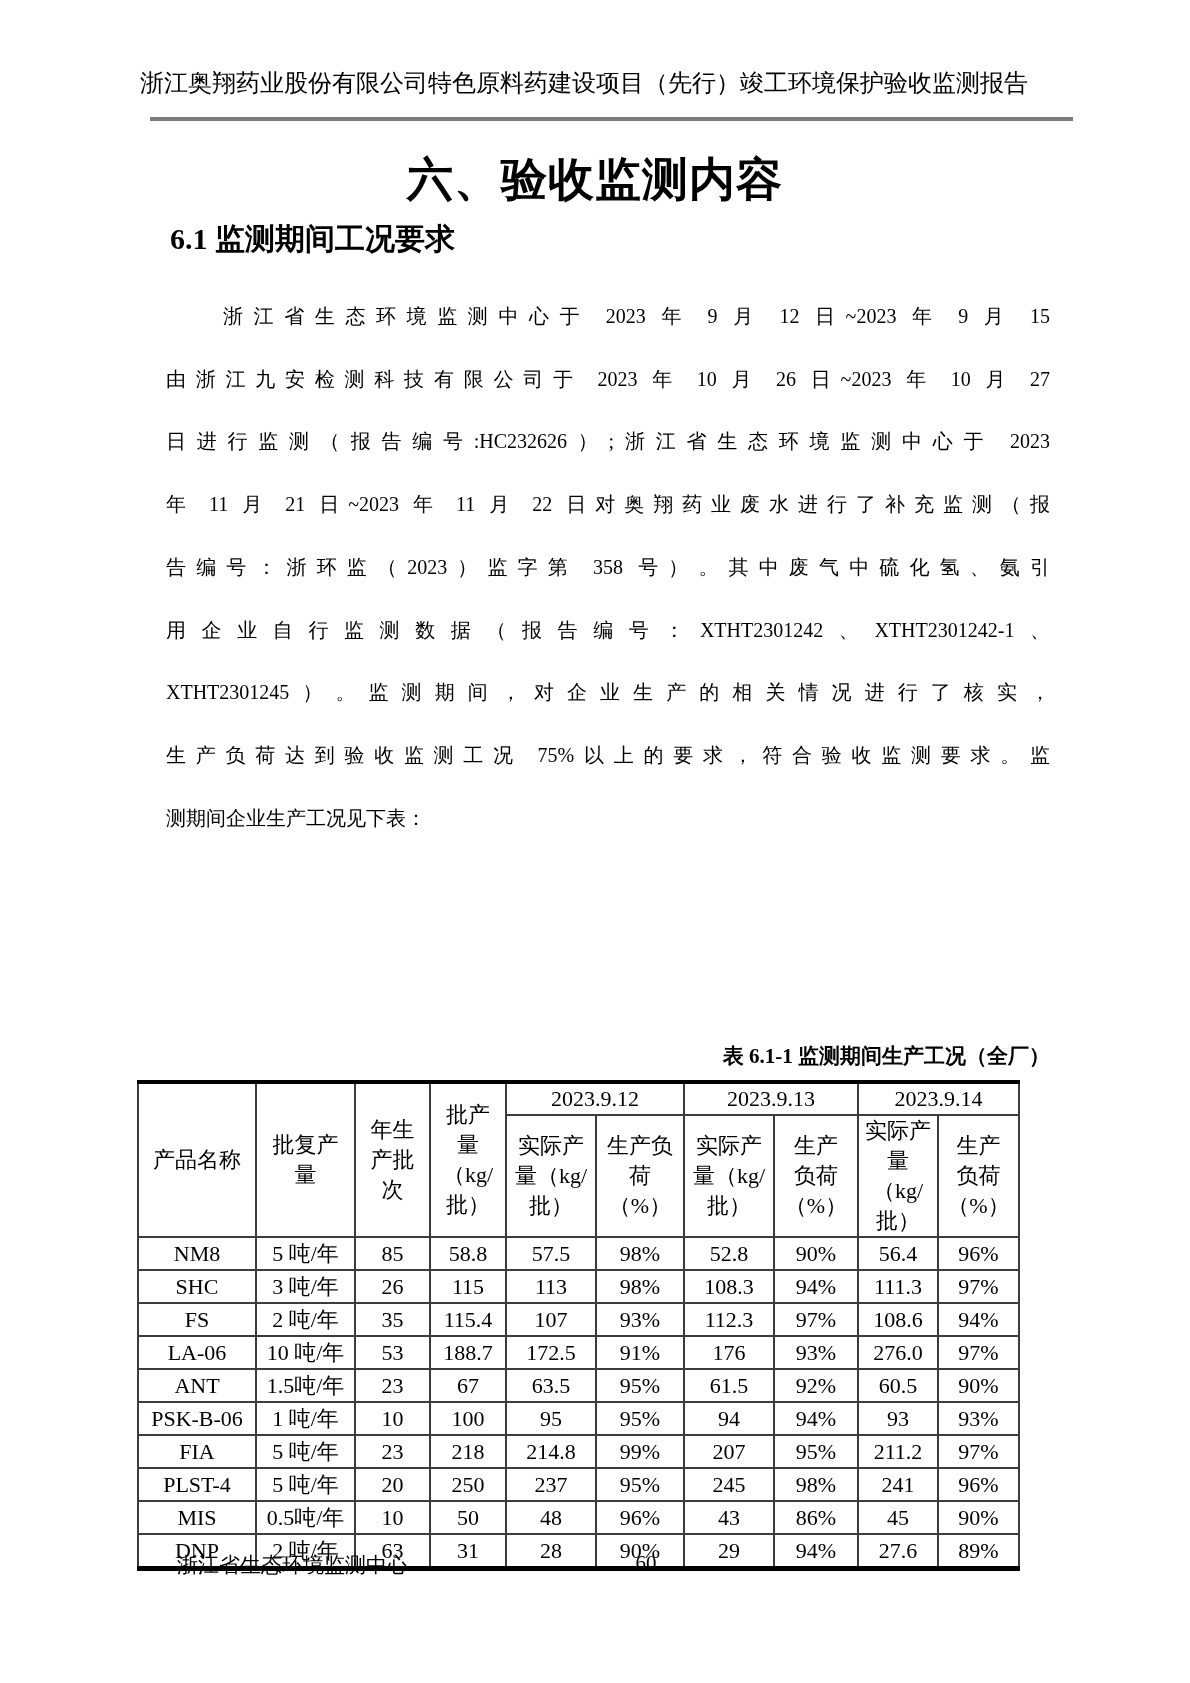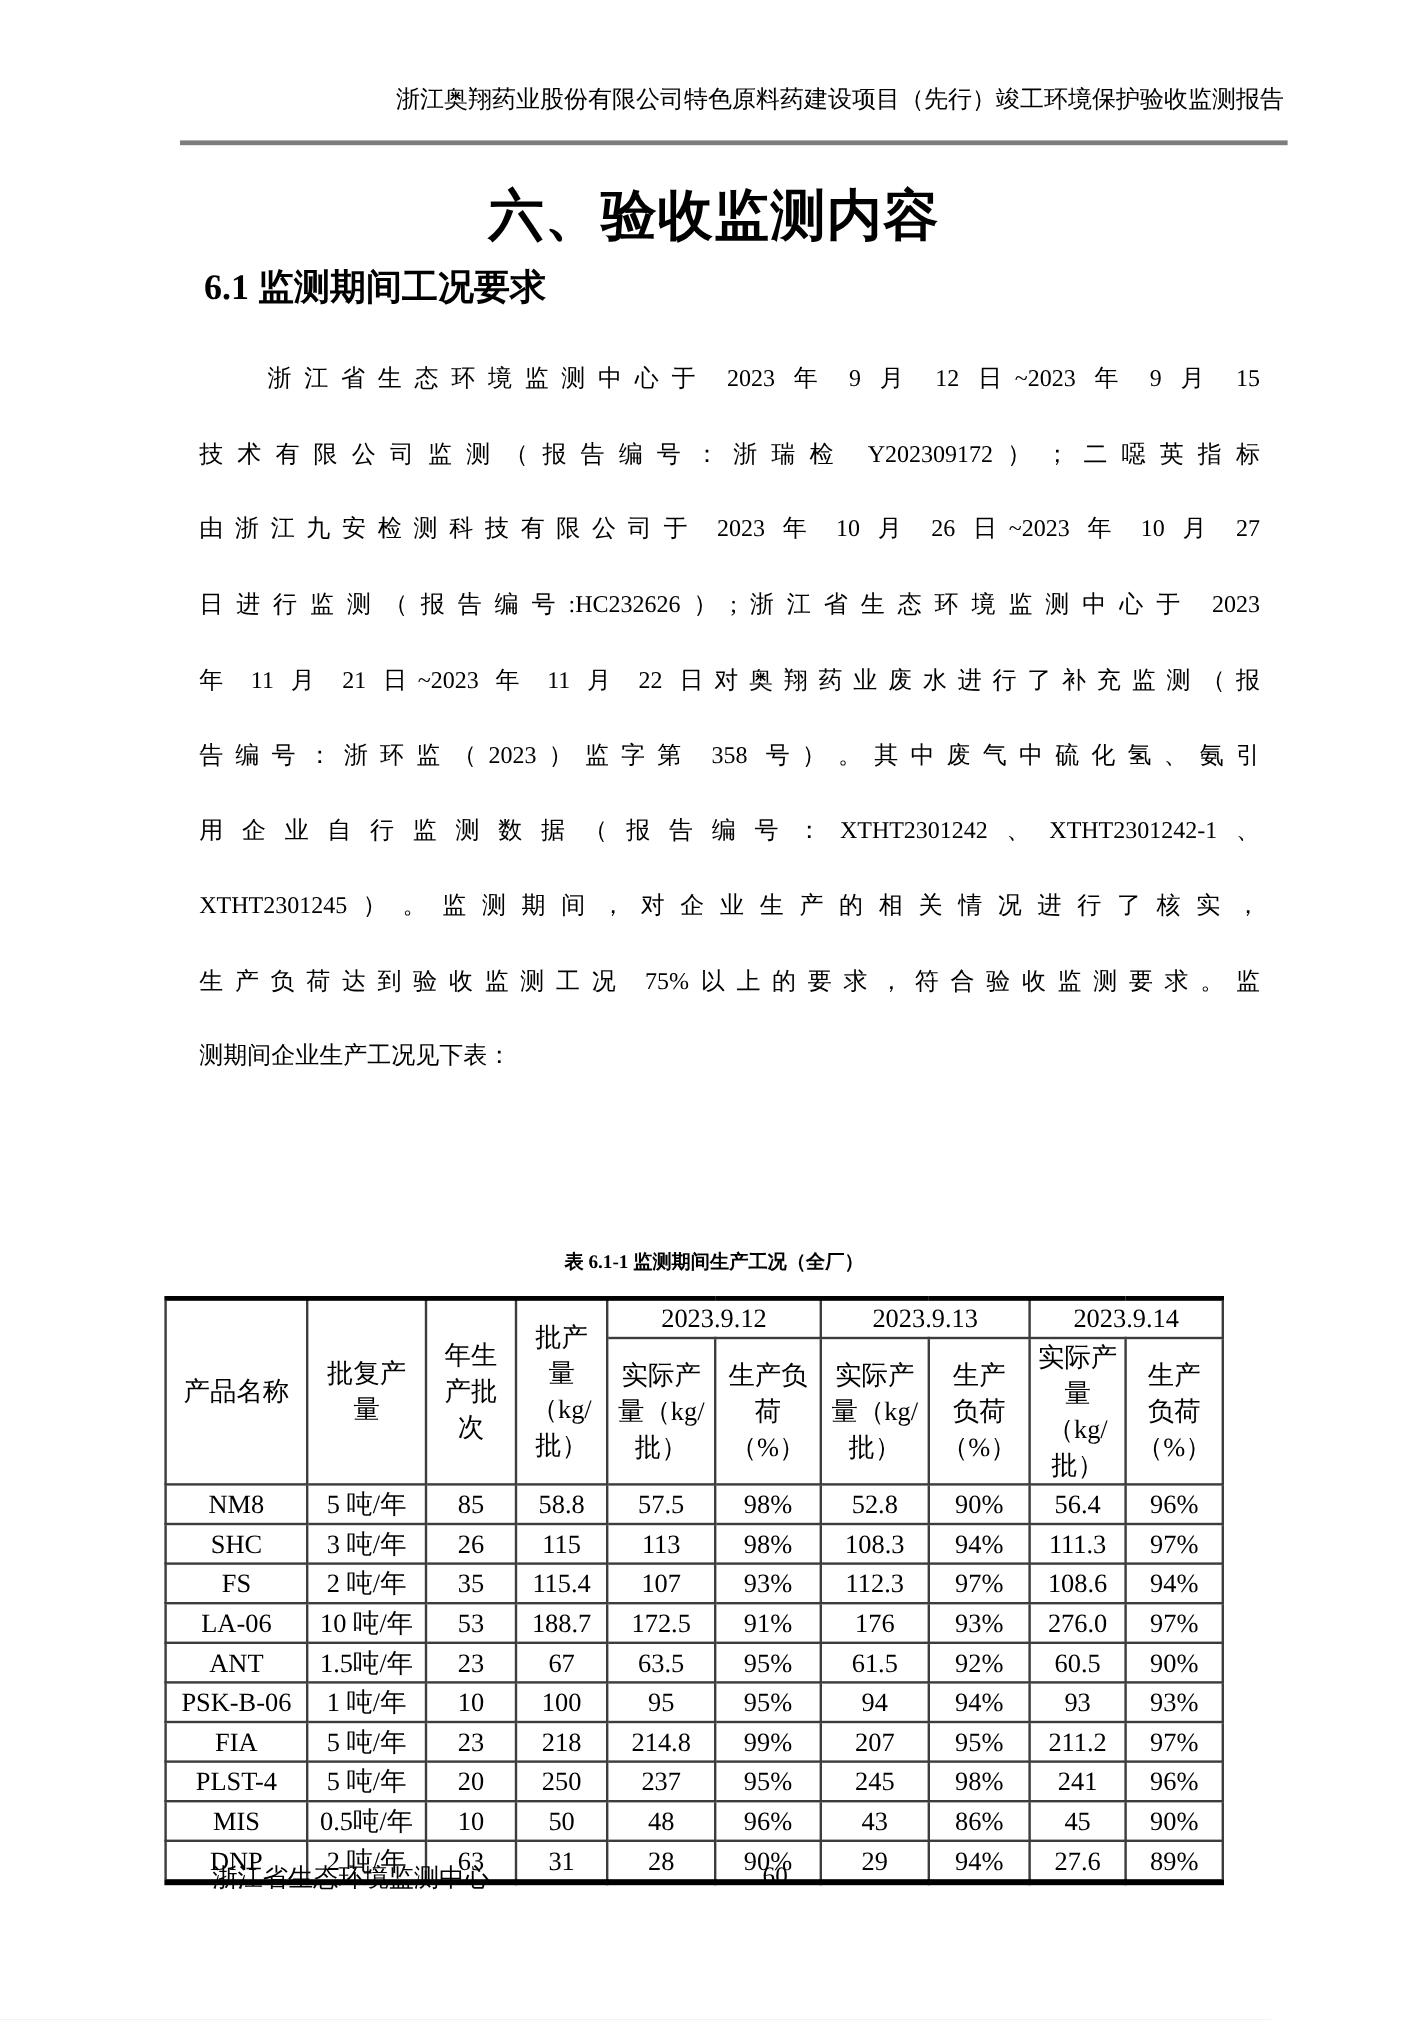--- a/index.html
+++ b/index.html
@@ -11,22 +11,22 @@
     margin: 0 auto;
     font-family: "Liberation Serif", "DejaVu Serif", serif;
     color: #000000;
     overflow: hidden;
   }
 
   
   .doc-header {
     position: absolute;
     top: 70px; left: 140px; width: 930px;
-    text-align: right;
-    font-size: 20px;
+    text-align: left;
+    font-size: 24px;
     line-height: 26px;
     white-space: nowrap;
   }
   .header-rule {
     position: absolute;
     top: 117px; left: 150px; width: 923px; height: 4px;
     background: #7d7d7d;
   }
 
   
@@ -58,22 +58,22 @@
     white-space: nowrap;
     overflow: hidden;
   }
   .pline.first { text-indent: 57px; }
   .pline.last  { text-align-last: left; }
 
   
   .table-caption {
     position: absolute;
     top: 1042px; left: 140px; width: 910px;
-    text-align: center;
-    font-size: 16px;
+    text-align: right;
+    font-size: 21px;
     font-weight: bold;
   }
 
   
   .tbl {
     position: absolute;
     top: 1080px; left: 137px; width: 881px;
     border-collapse: collapse;
     table-layout: fixed;
     font-size: 22px;
@@ -113,21 +113,20 @@
 <div class="page">
 
   <div class="doc-header">浙江奥翔药业股份有限公司特色原料药建设项目（先行）竣工环境保护验收监测报告</div>
   <div class="header-rule"></div>
 
   <div class="main-title">六、验收监测内容</div>
   <div class="section-heading">6.1 监测期间工况要求</div>
 
   <div class="paragraph">
     <div class="pline first">浙江省生态环境监测中心于 2023 年 9 月 12 日~2023 年 9 月 15</div>
-    <div class="pline">技术有限公司监测（报告编号：浙瑞检 Y202309172）；二噁英指标</div>
     <div class="pline">由浙江九安检测科技有限公司于 2023 年 10 月 26 日~2023 年 10 月 27</div>
     <div class="pline">日进行监测（报告编号:HC232626）;浙江省生态环境监测中心于 2023</div>
     <div class="pline">年 11 月 21 日~2023 年 11 月 22 日对奥翔药业废水进行了补充监测（报</div>
     <div class="pline">告编号：浙环监（2023）监字第 358 号）。其中废气中硫化氢、氨引</div>
     <div class="pline">用企业自行监测数据（报告编号：XTHT2301242、XTHT2301242-1、</div>
     <div class="pline">XTHT2301245）。监测期间，对企业生产的相关情况进行了核实，</div>
     <div class="pline">生产负荷达到验收监测工况 75%以上的要求，符合验收监测要求。监</div>
     <div class="pline last">测期间企业生产工况见下表：</div>
   </div>
 

